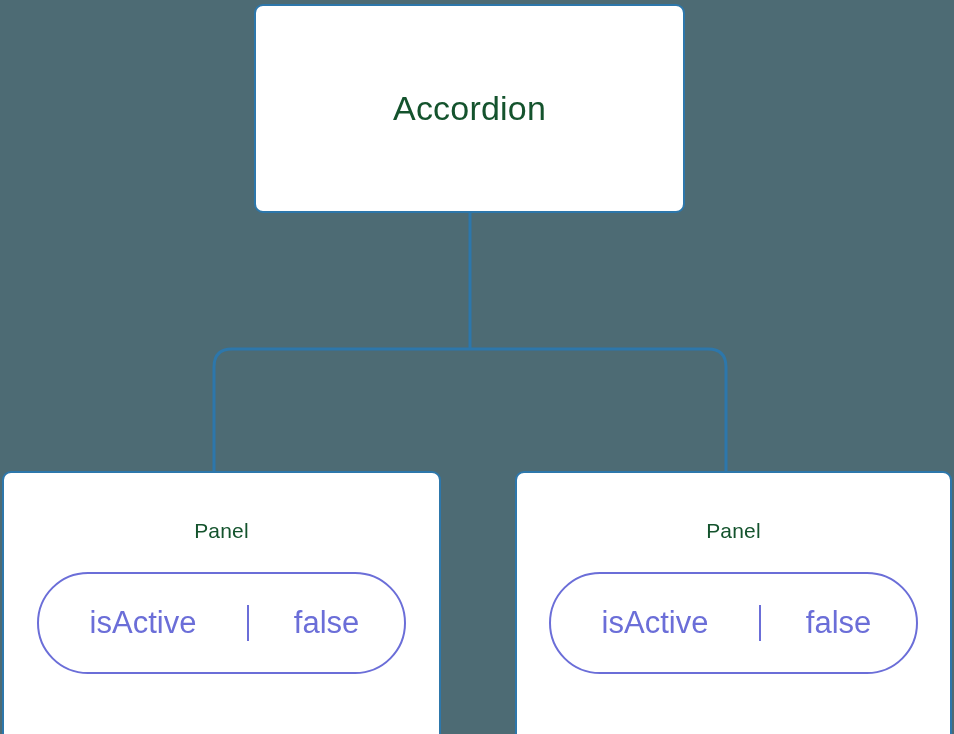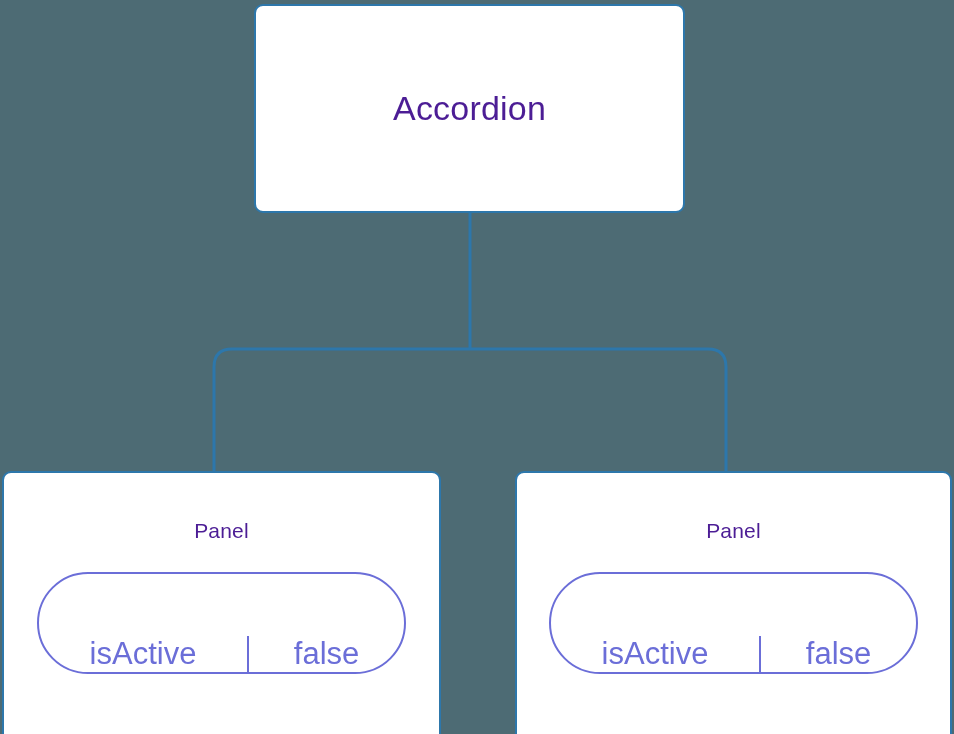--- a/index.html
+++ b/index.html
@@ -27,21 +27,21 @@
     position: absolute;
     box-sizing: border-box;
     background: #ffffff;
     border: 2px solid #2d77ab;
     border-radius: 9px;
     display: flex;
     flex-direction: column;
     align-items: center;
   }
   .node-title {
-    color: #4c1d95;
+    color: #14532d;
     font-size: 34px;
     font-weight: 400;
     letter-spacing: 0.2px;
     white-space: nowrap;
   }
   #node-accordion {
     left: 254px;
     top: 4px;
     width: 431px;
     height: 209px;
@@ -59,21 +59,21 @@
     width: 437px;
     height: 272px;
   }
   .panel-title {
     margin-top: 46px;
     font-size: 21px;
   }
   .prop-pill {
     margin-top: 29px;
     display: flex;
-    align-items: flex-end;
+    align-items: center;
     height: 102px;
     border: 2px solid #6b6ed8;
     border-radius: 51px;
     background: #ffffff;
     box-sizing: border-box;
     overflow: hidden;
   }
   #node-panel-0 .prop-pill { width: 369px; }
   #node-panel-1 .prop-pill { width: 369px; }
   .prop-key,

